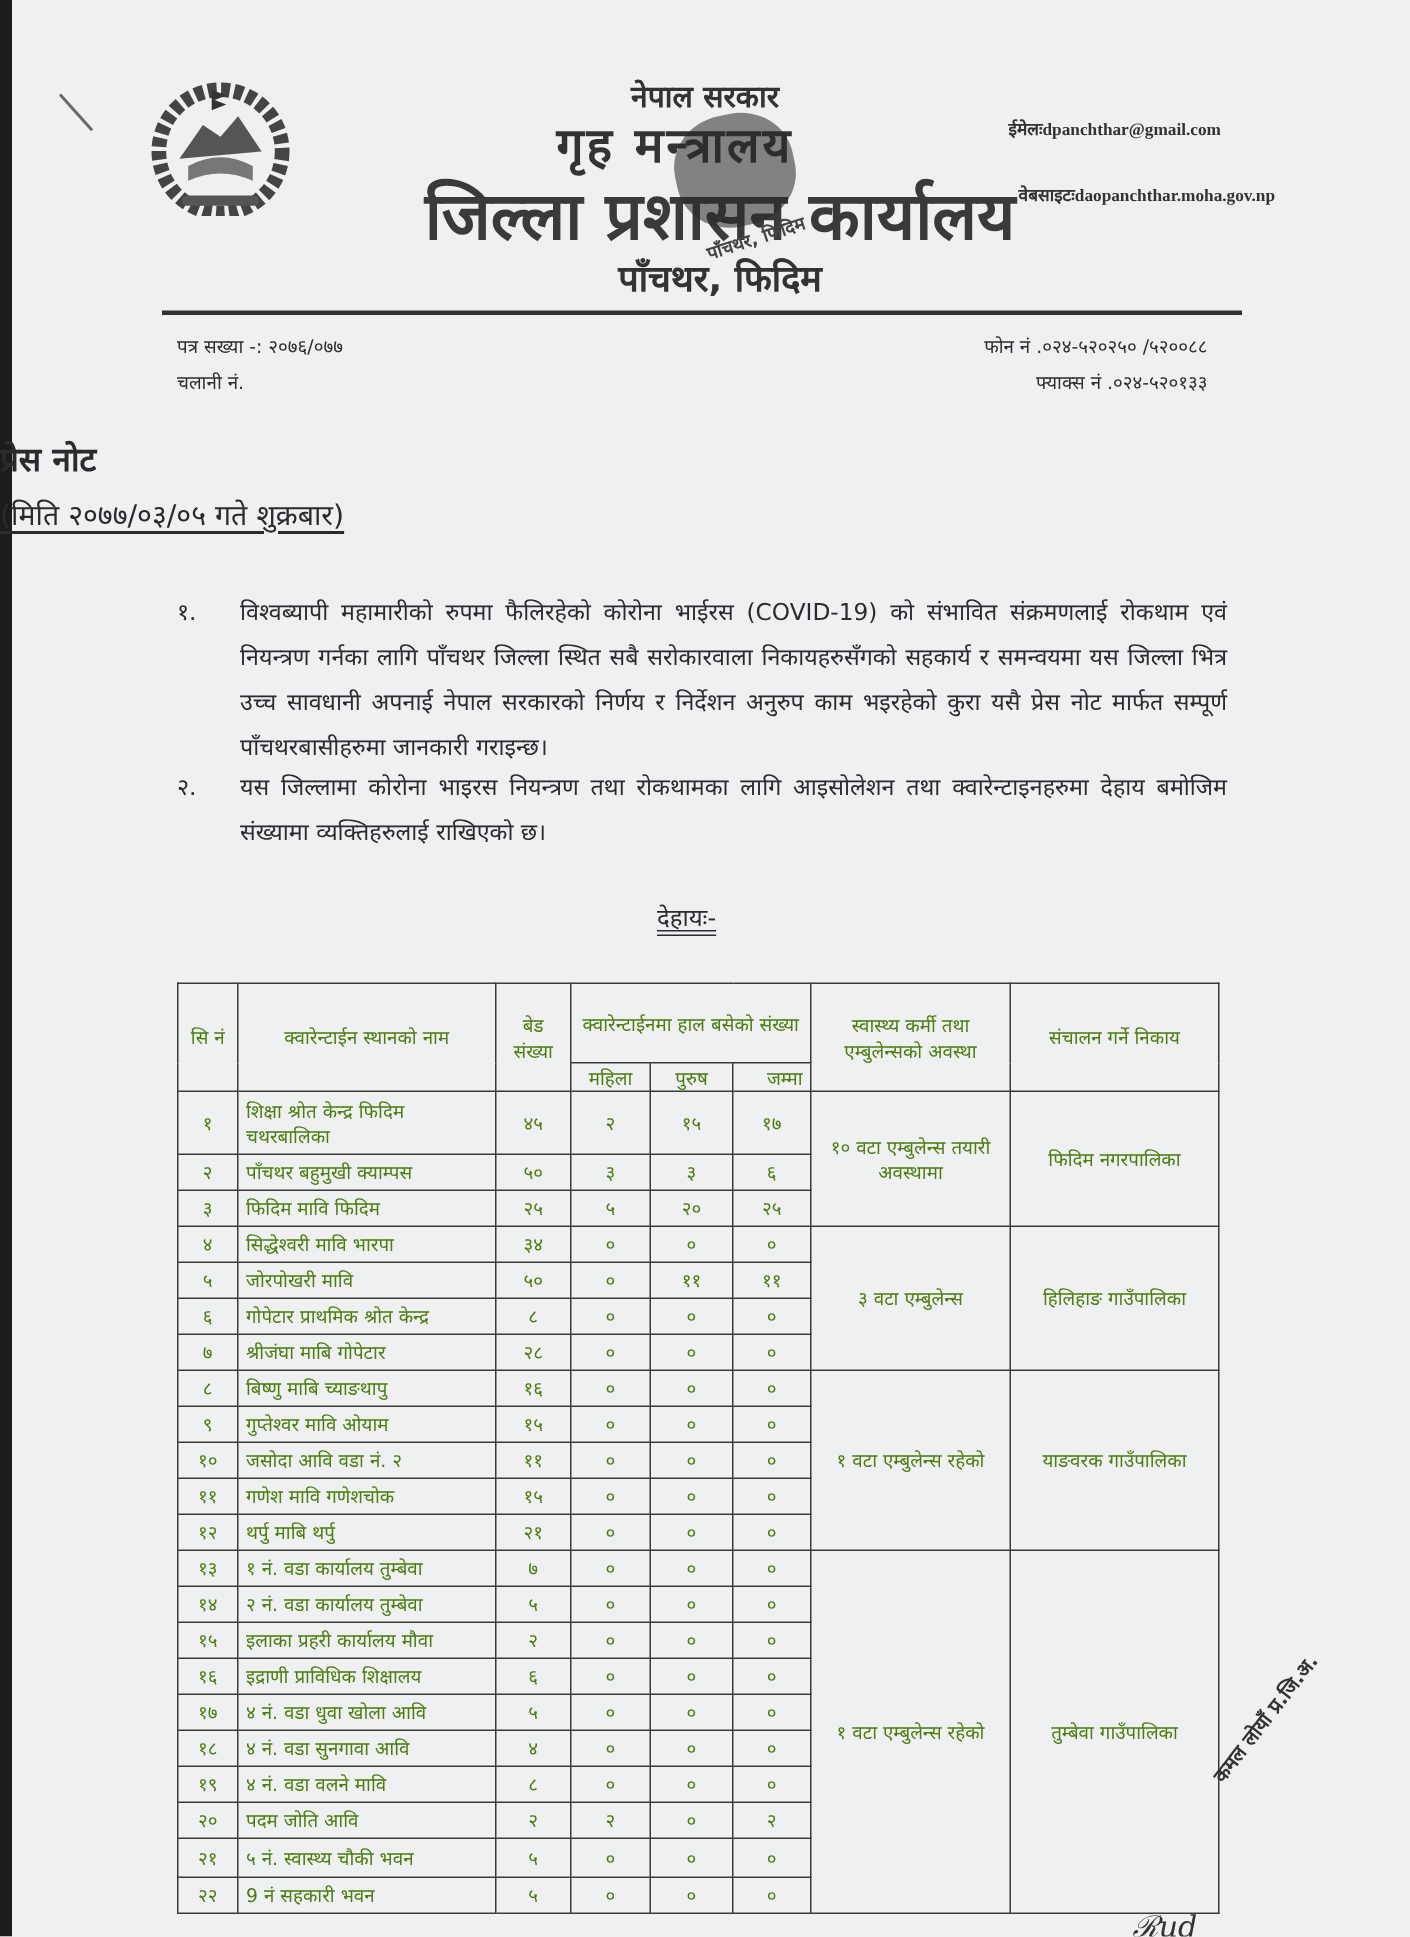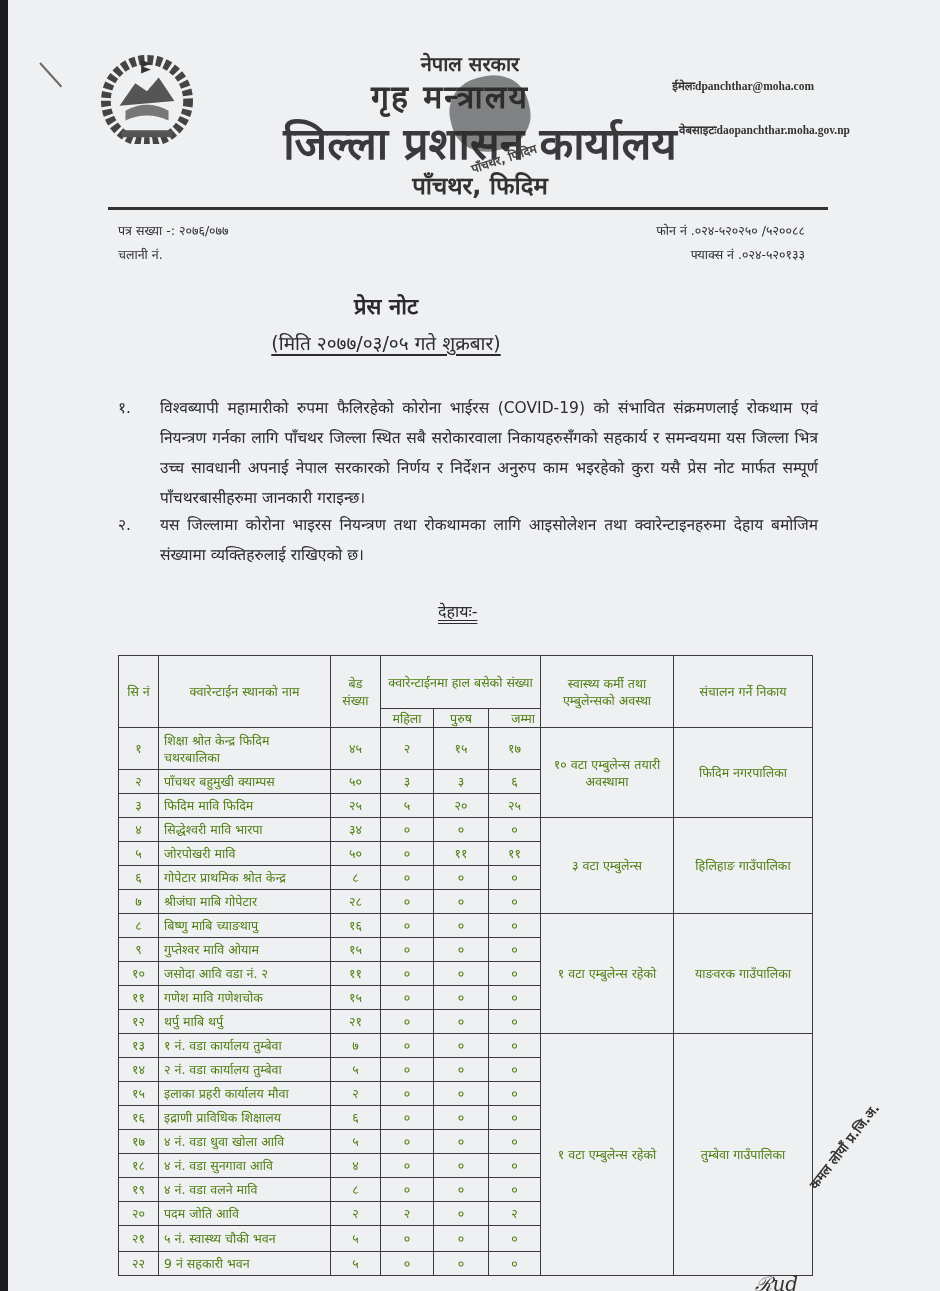--- a/index.html
+++ b/index.html
@@ -17,21 +17,21 @@
   .c-email { top:78px; }
   .c-web { top:100px; right:90px;margin-top:22px; }
   .blob { position:absolute; left:450px; top:76px; width:80px; height:75px; border-radius:45%; background:rgba(40,40,40,0.55); transform:rotate(-12deg); }
   .stamp-text { position:absolute; left:470px; top:150px; font-family:"DejaVu Sans", sans-serif; font-size:12px; font-weight:bold; color:#444; transform:rotate(-18deg); }
   .rule { position:absolute; left:108px; top:207px; width:720px; height:3px; background:#333; }
   .meta { position:absolute; font-family:"DejaVu Sans", sans-serif; font-size:12.5px; color:#2e2e30; }
   .m-ref { left:118px; top:222px; }
   .m-dispatch { left:118px; top:246px; }
   .m-phone { right:135px; top:222px; }
   .m-fax { right:135px; top:246px; }
-  .title { position:absolute; left:0; width:772px; text-align:center; font-family:"DejaVu Sans", sans-serif; }
+  .title { position:absolute; left:0; width:772px; font-family:"DejaVu Sans", sans-serif; }
   .t-press { top:290px; font-size:22px; font-weight:bold; }
   .t-date { top:330px; font-size:19px; }
   .t-date span { text-decoration:underline; text-decoration-thickness:2px; text-underline-offset:4px; }
   .para { position:absolute; left:118px; width:700px; font-family:"DejaVu Sans", sans-serif; font-size:15.5px; line-height:30px; text-align:justify; }
   .para .num { position:absolute; left:0; top:0; }
   .para .txt { margin-left:42px; display:block; }
   .p1 { top:393px; }
   .p2 { top:510px; }
   .dehaya { position:absolute; left:438px; top:600px; font-family:"DejaVu Sans", sans-serif; font-size:16px; text-decoration:underline double; text-underline-offset:3px; }
   table.q { position:absolute; left:118px; top:655px; border-collapse:collapse; font-family:"DejaVu Sans", sans-serif; font-size:12.5px; color:#4d7c0f; }
@@ -58,21 +58,21 @@
 
 <div class="hdr h-gov">नेपाल सरकार</div>
 <div class="hdr h-min">गृह मन्त्रालय</div>
 <div class="hdr h-off">जिल्ला प्रशासन कार्यालय</div>
 <div class="hdr h-loc">पाँचथर, फिदिम</div>
 
 <div class="blob"></div>
 <div class="stamp-text">पाँचथर, फिदिम</div>
 
 <div class="contact c-email">
-  <span>ईमेलः</span><span>dpanchthar@moha.com</span>
+  <span>ईमेलः</span><span>dpanchthar@gmail.com</span>
 </div>
 <div class="contact c-web">
   <span>वेबसाइटः</span><span>daopanchthar.moha.gov.np</span>
 </div>
 
 <div class="rule"></div>
 
 <div class="meta m-ref">पत्र सख्या -: २०७६/०७७</div>
 <div class="meta m-dispatch">चलानी नं.</div>
 <div class="meta m-phone">फोन नं .०२४-५२०२५० /५२००८८</div>

